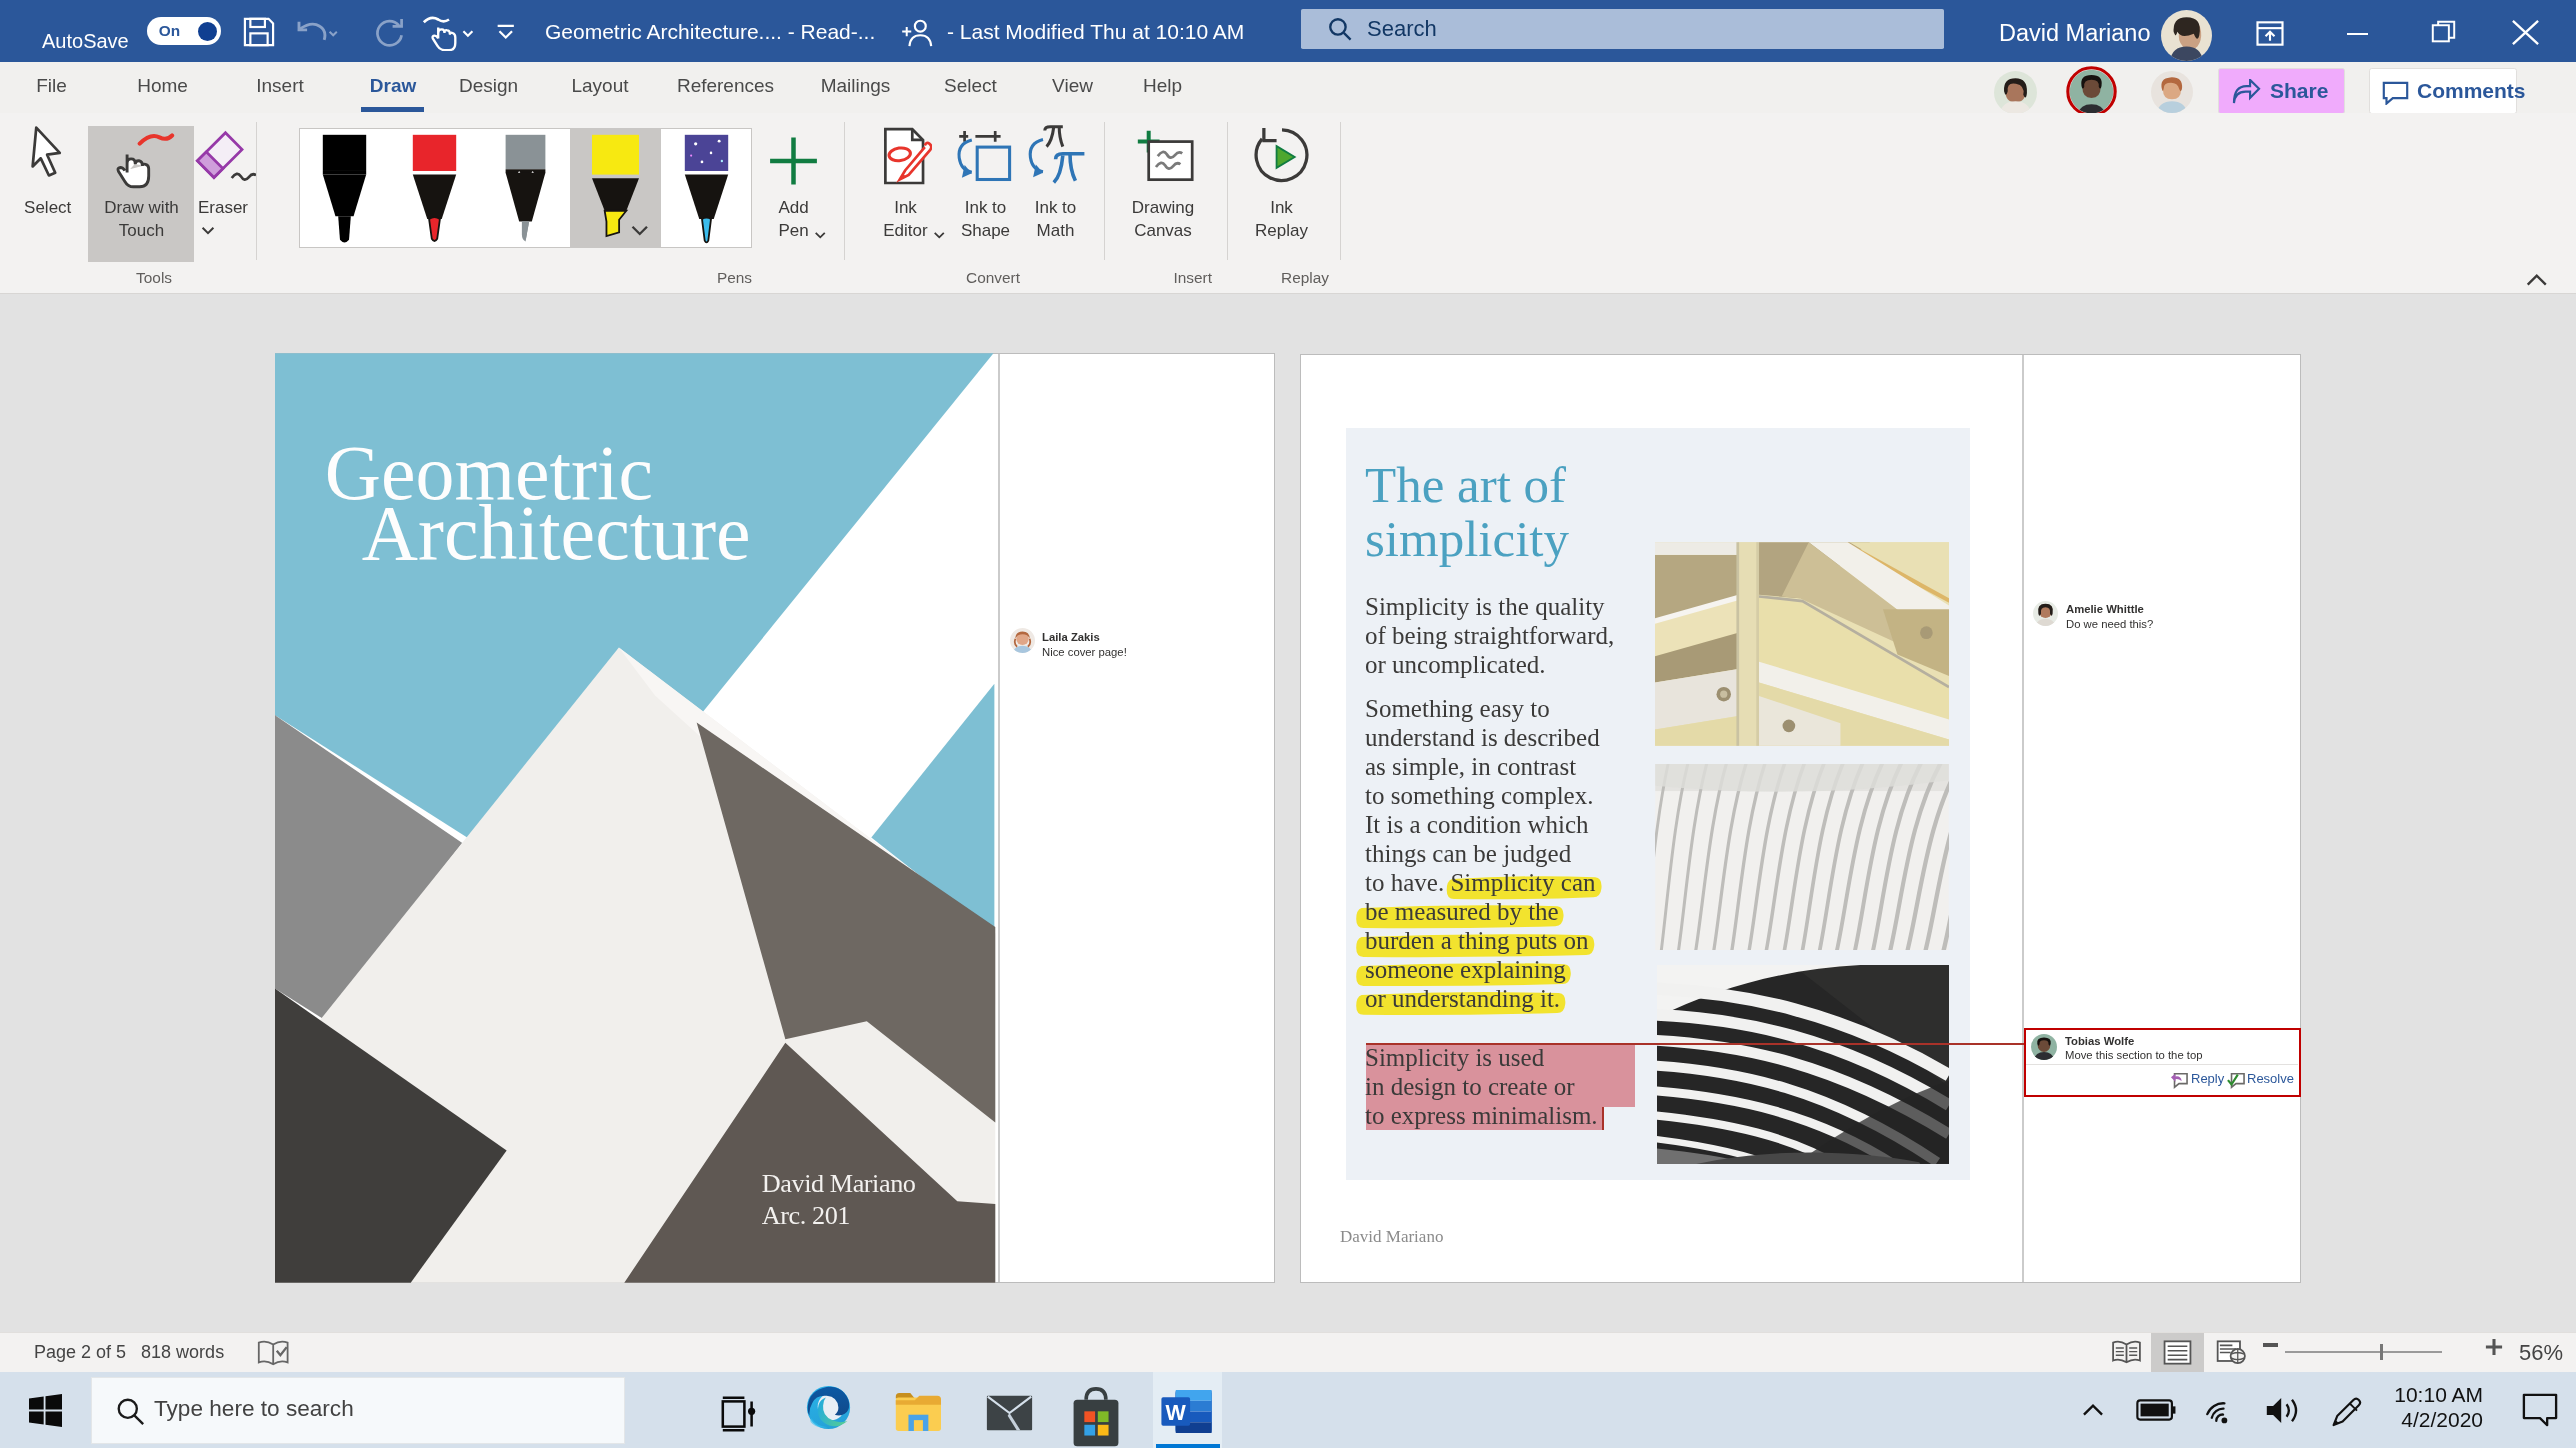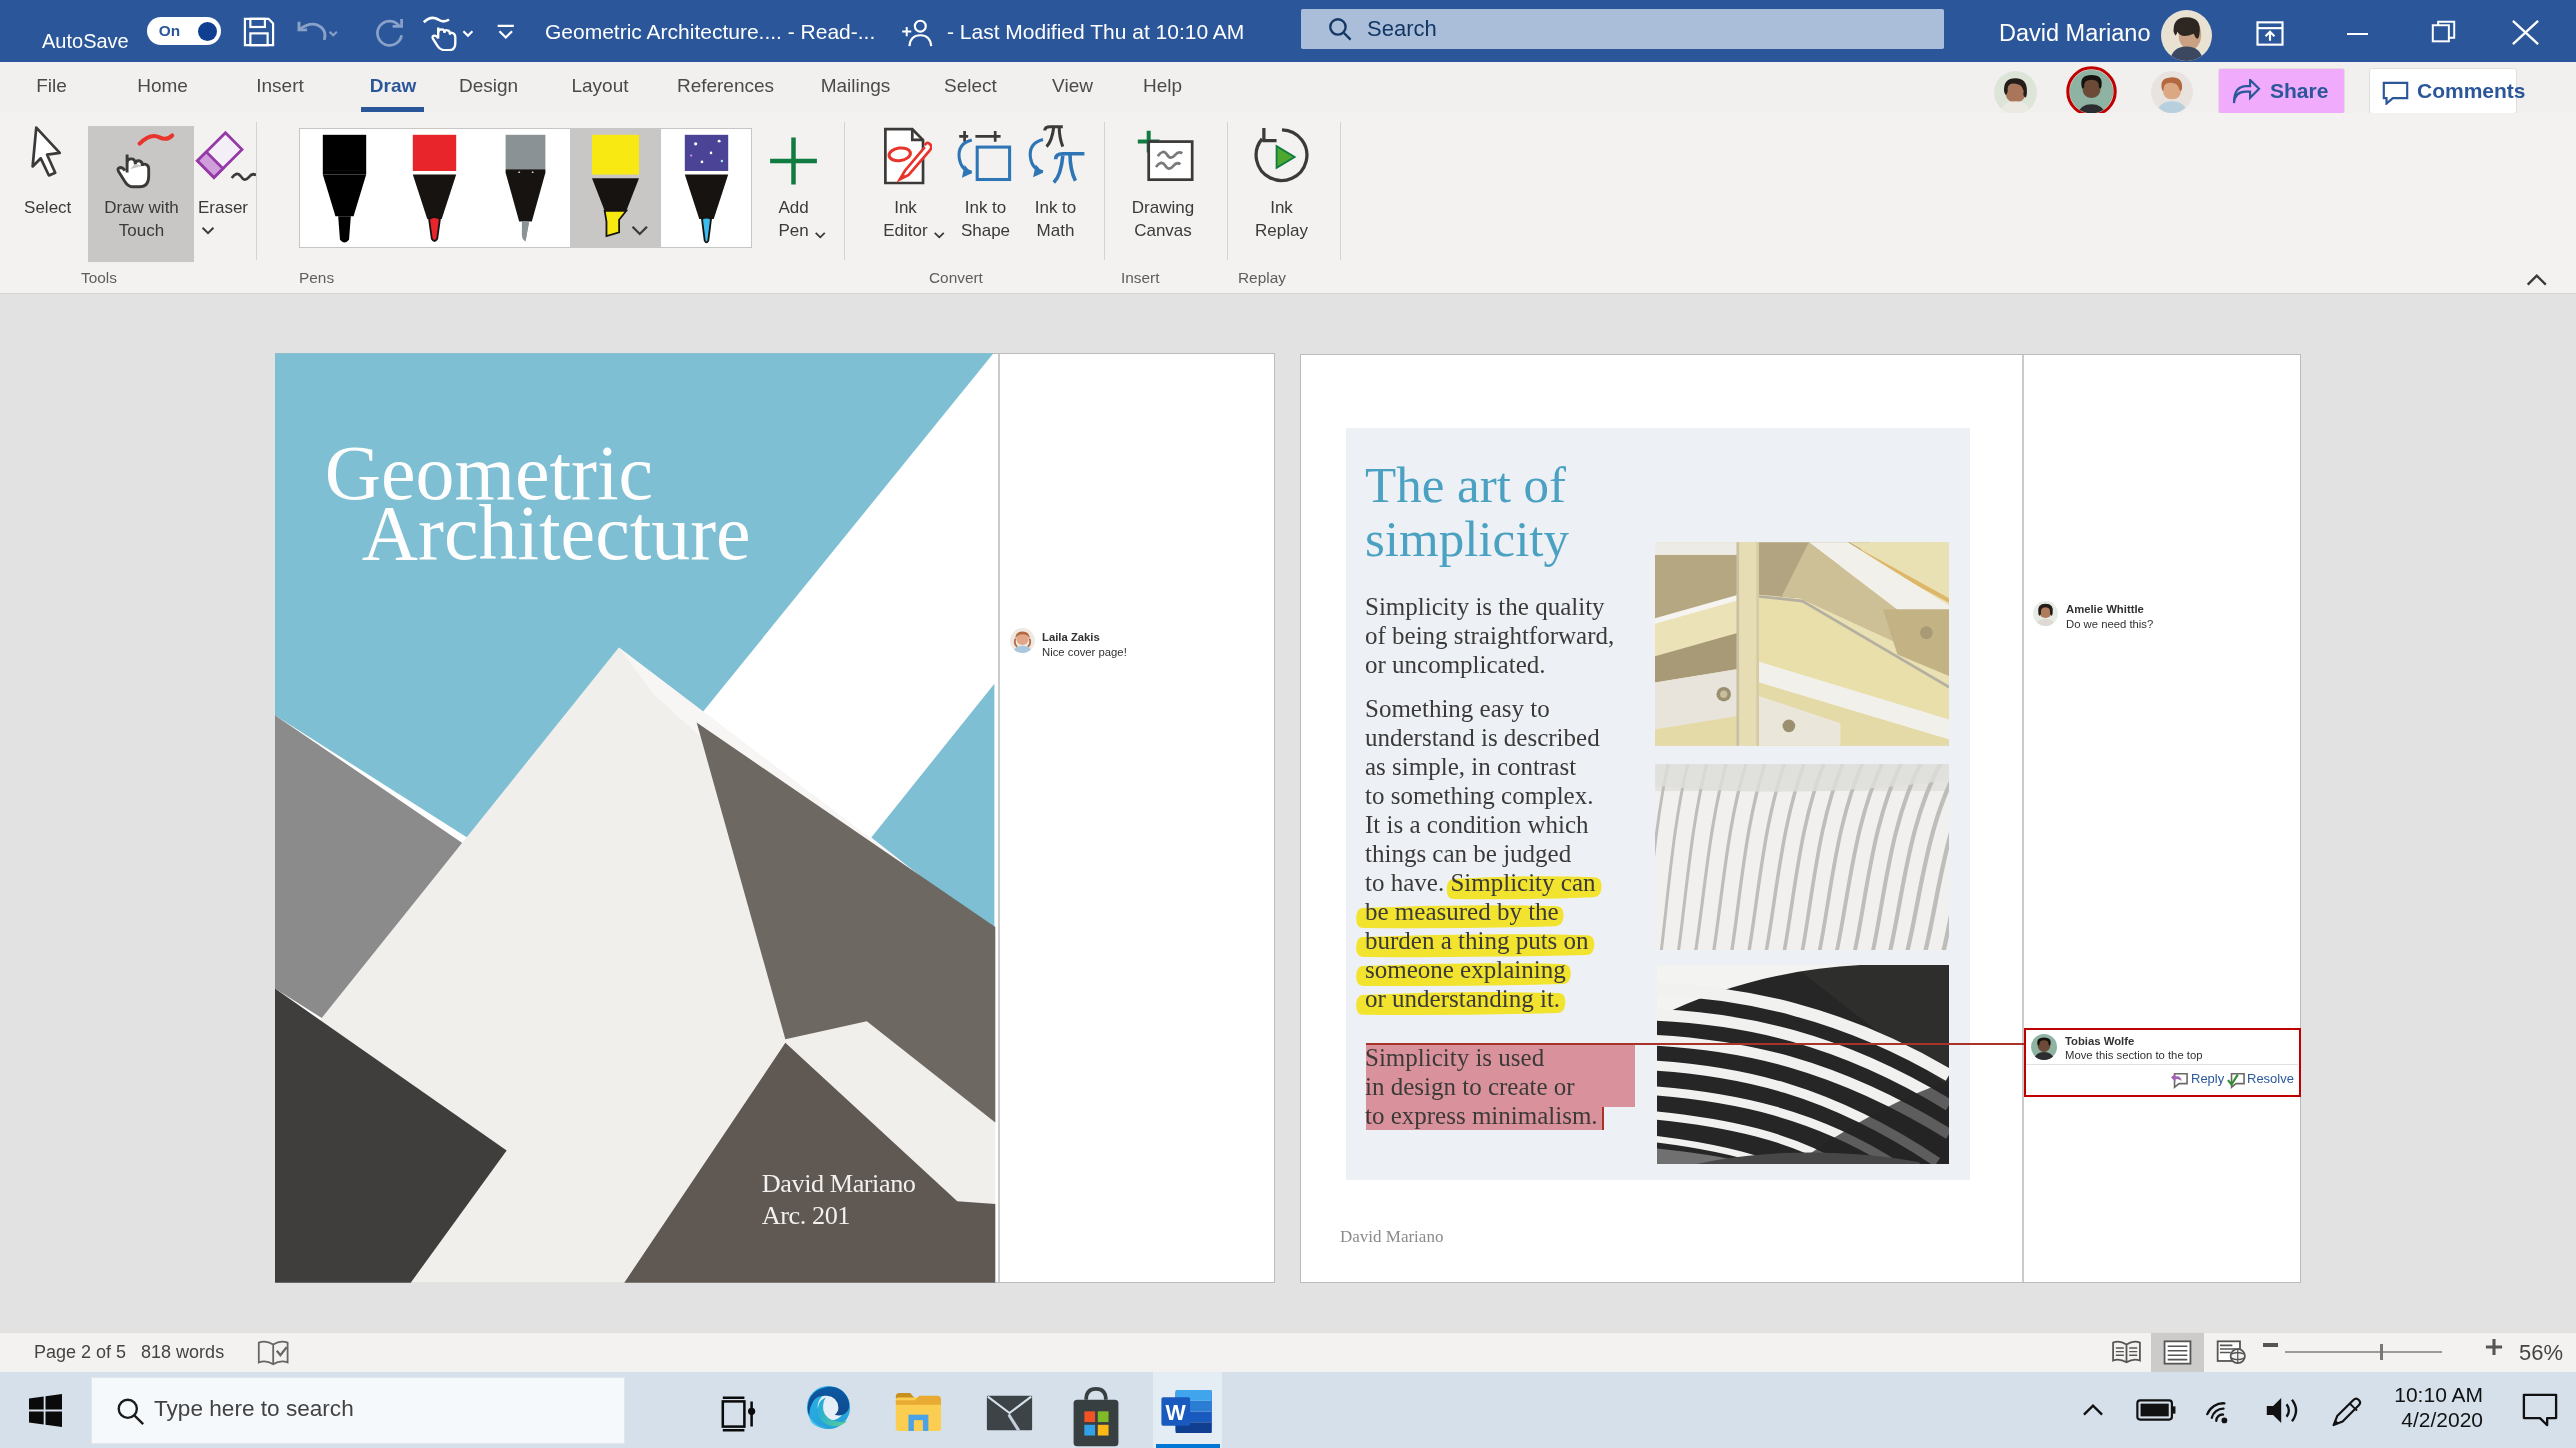--- a/index.html
+++ b/index.html
@@ -8,21 +8,21 @@
   .abs { position:absolute; }
   
   #titlebar { position:absolute; left:0; top:0; width:2576px; height:62px; background:#2b579a; color:#fff; }
   #tabrow { position:absolute; left:0; top:62px; width:2576px; height:51px; background:#f1f0ee;padding-left:44px; }
   #ribbon { position:absolute; left:0; top:113px; width:2576px; height:181px; background:#f3f2f1; border-bottom:0.9px solid #d8d6d4; }
   #canvas { position:absolute; left:0; top:295px; width:2576px; height:1278px; background:#e2e2e2; }
   #statusbar { position:absolute; left:0; top:1332px; width:2576px; height:40px; background:#f3f2f1; border-top:0.9px solid #e1dfdd; }
   #taskbar { position:absolute; left:0; top:1372px; width:2576px; height:76px; background:#d5e0eb; }
   .tab { position:absolute; top:0; height:51px; line-height:47px; font-size:19px; color:#4a4a4a; text-align:center; }
   .vsep { position:absolute; top:9px; height:138px; width:0.9px; background:#d5d3d1; }
-  .glabel { position:absolute; top:156px; font-size:15.4px; color:#605e5c; text-align:left; }
+  .glabel { position:absolute; top:156px; font-size:15.4px; color:#605e5c; text-align:right; }
   .rlabel { position:absolute; font-size:17px; color:#3b3a39; text-align:center; line-height:22.6px; }
   .page { position:absolute; background:#fff; border:0.9px solid #bcbcbc; }
   .cmt-name { font-weight:bold; font-size:11.3px; color:#323130; }
   .cmt-text { font-size:11.3px; color:#323130; }
 </style>
 </head>
 <body>
 
 <div id="titlebar">
   <div class="abs" style="left:42px; top:30px; font-size:20px;">AutoSave</div>

